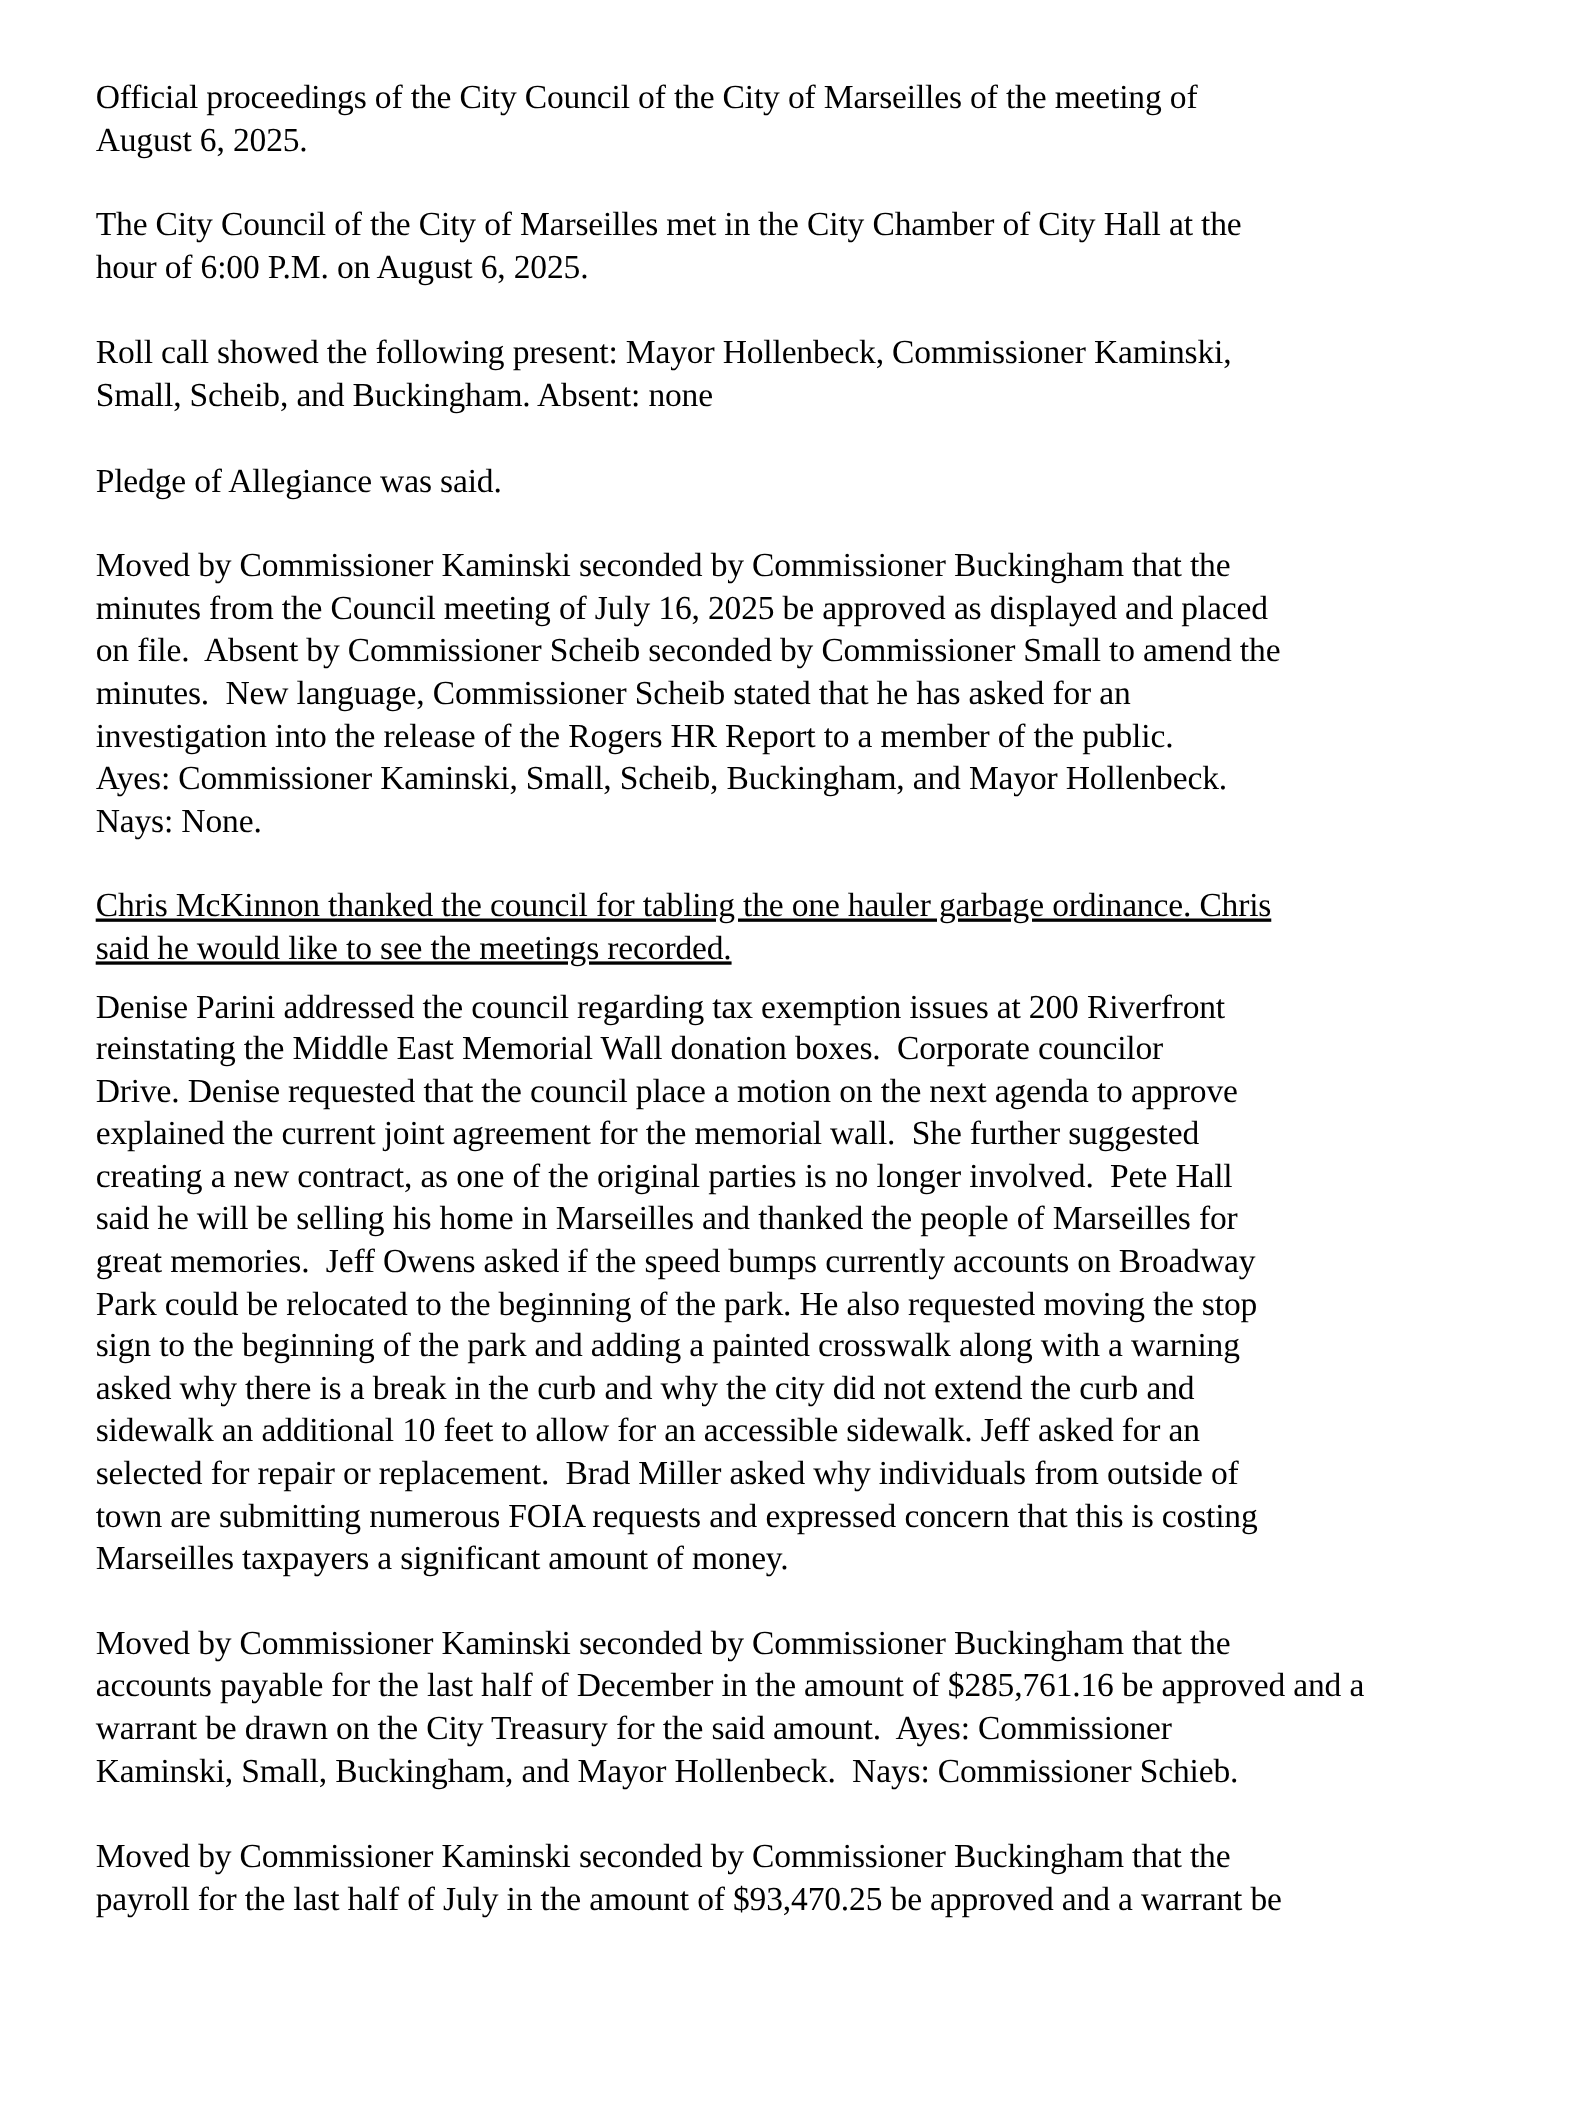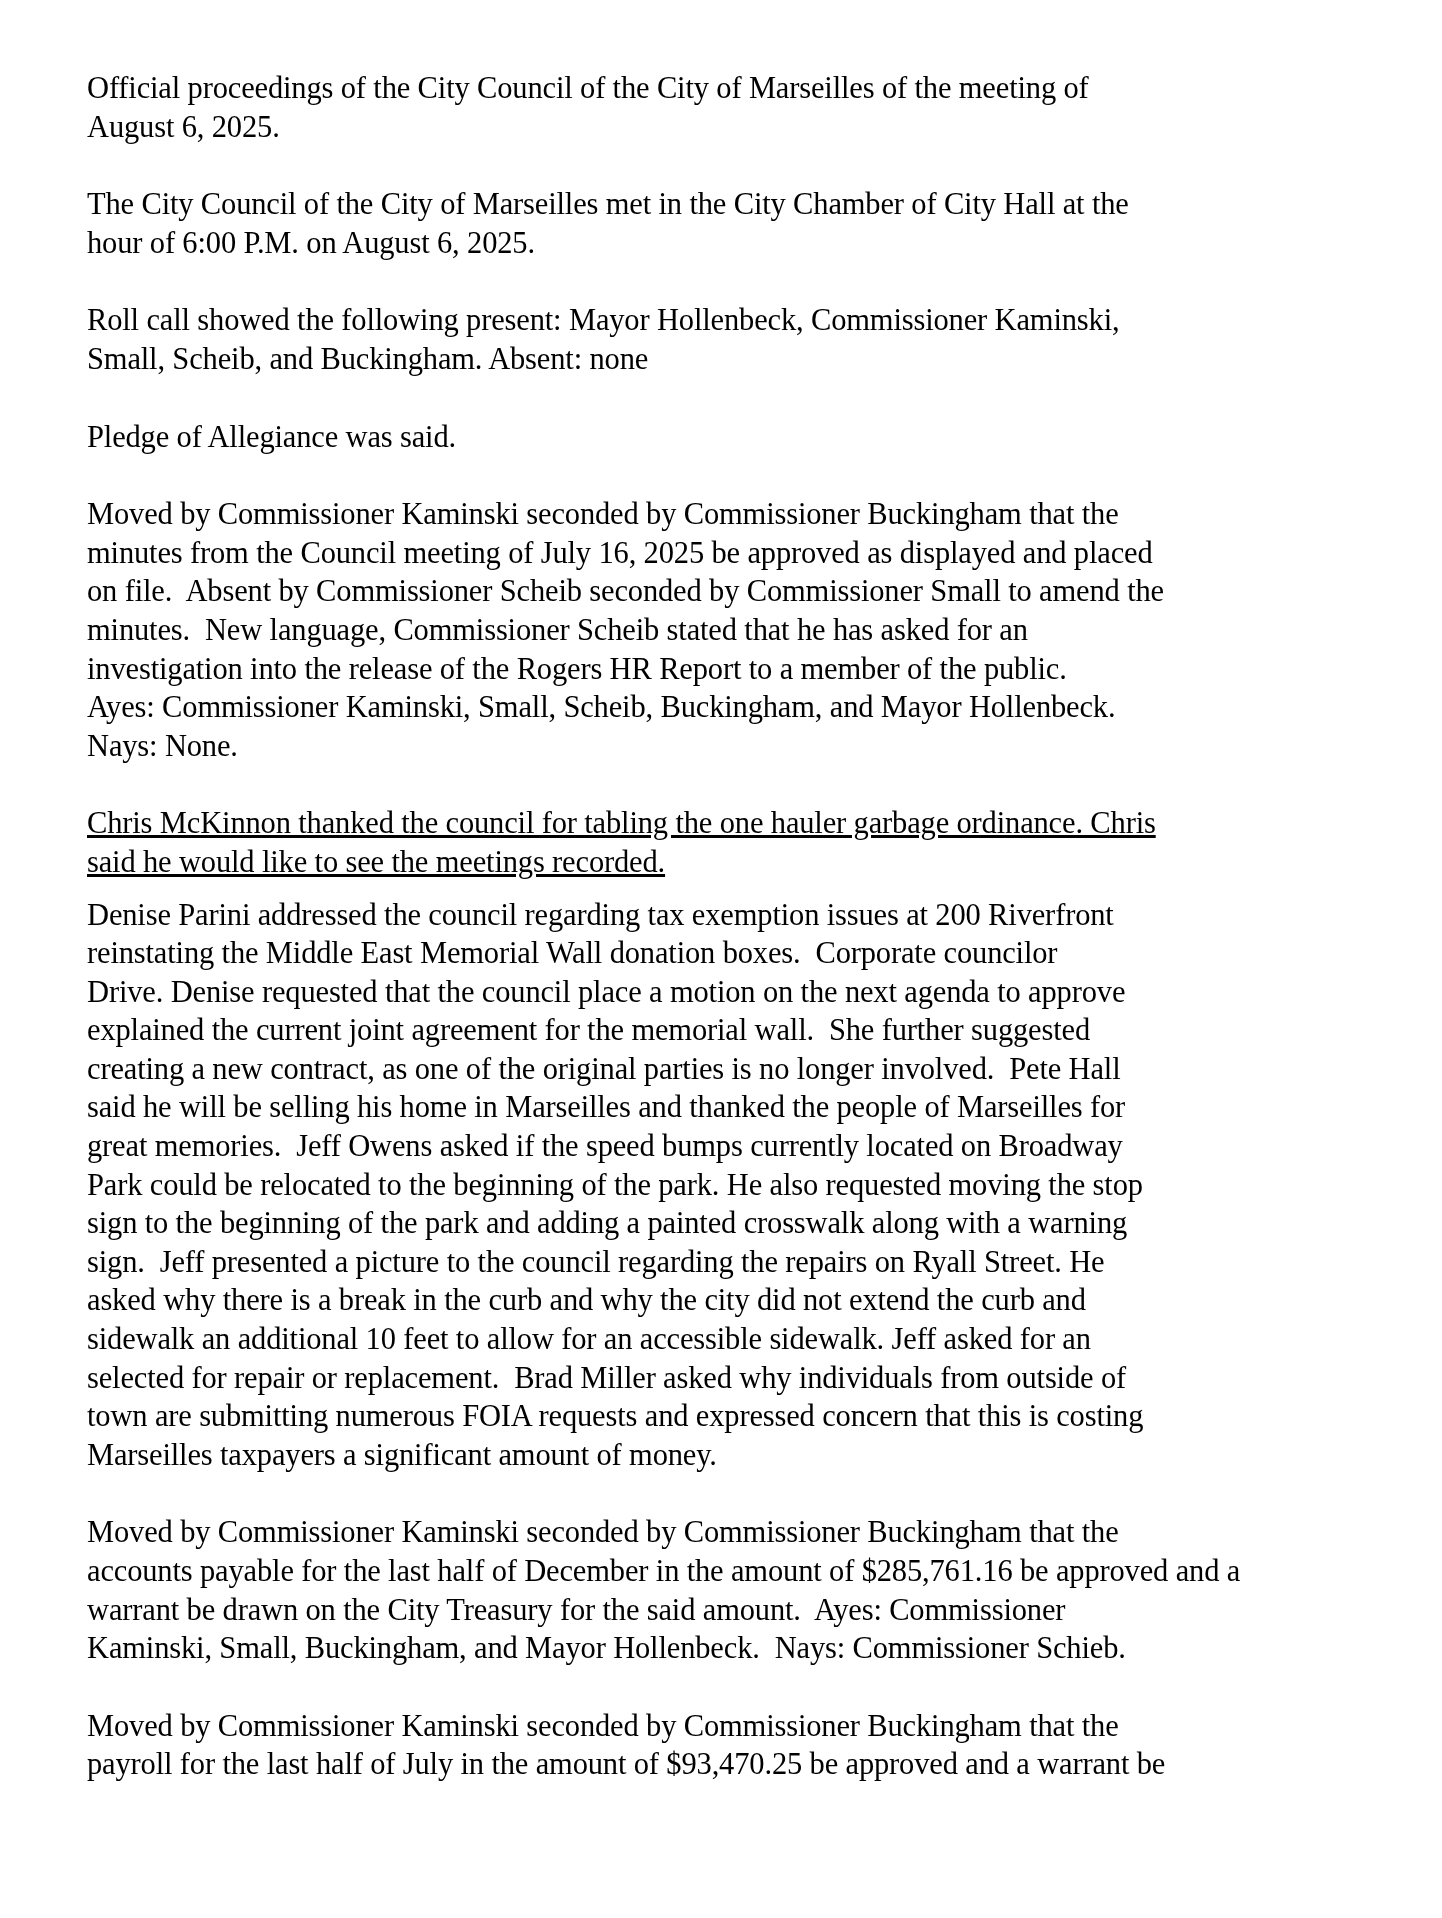--- a/index.html
+++ b/index.html
@@ -68,24 +68,23 @@
       <span class="line">Chris McKinnon thanked the council for tabling the one hauler garbage ordinance. Chris</span>
       <span class="line">said he would like to see the meetings recorded.</span>
     </div>
     <div class="para">
       <span class="line">Denise Parini addressed the council regarding tax exemption issues at 200 Riverfront</span>
       <span class="line">reinstating the Middle East Memorial Wall donation boxes.  Corporate councilor</span>
       <span class="line">Drive. Denise requested that the council place a motion on the next agenda to approve</span>
       <span class="line">explained the current joint agreement for the memorial wall.  She further suggested</span>
       <span class="line">creating a new contract, as one of the original parties is no longer involved.  Pete Hall</span>
       <span class="line">said he will be selling his home in Marseilles and thanked the people of Marseilles for</span>
-      <span class="line">great memories.  Jeff Owens asked if the speed bumps currently located on Broadway</span>
+      <span class="line">great memories.  Jeff Owens asked if the speed bumps currently accounts on Broadway</span>
       <span class="line">Park could be relocated to the beginning of the park. He also requested moving the stop</span>
       <span class="line">sign to the beginning of the park and adding a painted crosswalk along with a warning</span>
-      <span class="line">sign.  Jeff presented a picture to the council regarding the repairs on Ryall Street. He</span>
       <span class="line">asked why there is a break in the curb and why the city did not extend the curb and</span>
       <span class="line">sidewalk an additional 10 feet to allow for an accessible sidewalk. Jeff asked for an</span>
       <span class="line">selected for repair or replacement.  Brad Miller asked why individuals from outside of</span>
       <span class="line">town are submitting numerous FOIA requests and expressed concern that this is costing</span>
       <span class="line">Marseilles taxpayers a significant amount of money.</span>
     </div>
     <div class="para">
       <span class="line">Moved by Commissioner Kaminski seconded by Commissioner Buckingham that the</span>
       <span class="line">accounts payable for the last half of December in the amount of $285,761.16 be approved and a</span>
       <span class="line">warrant be drawn on the City Treasury for the said amount.  Ayes: Commissioner</span>

